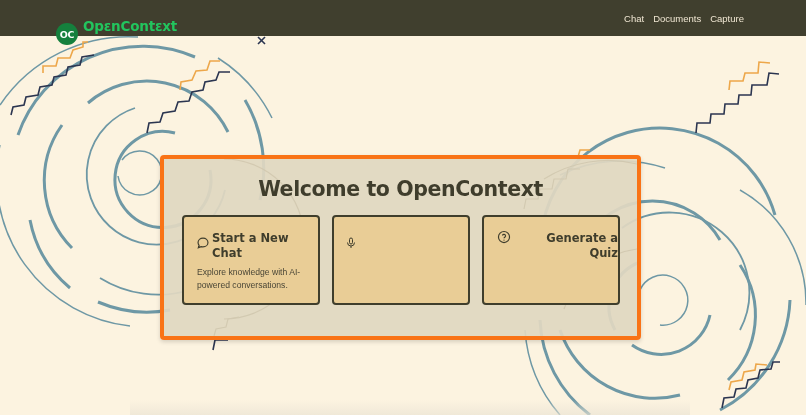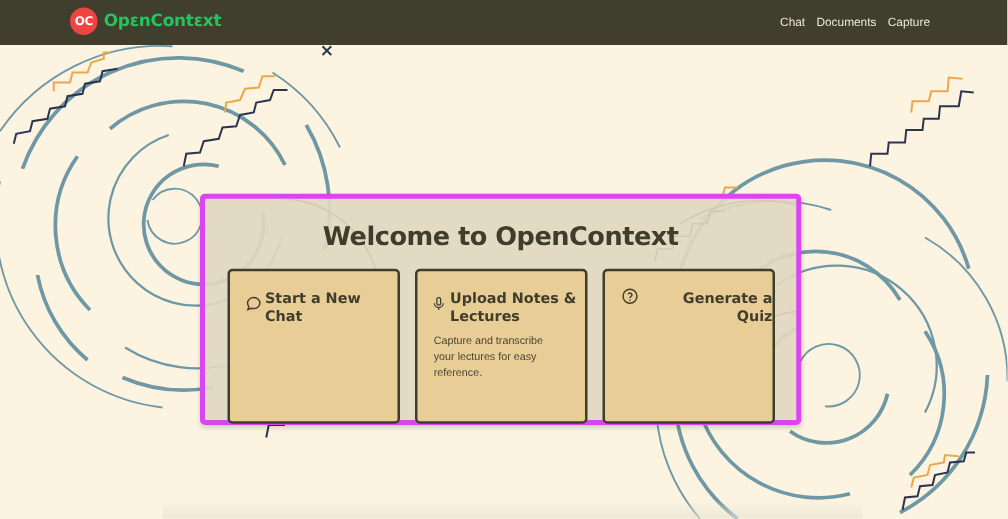--- a/index.html
+++ b/index.html
@@ -16,58 +16,59 @@
     display: flex; align-items: center;
     z-index: 5;
   }
   .brand {
     position: absolute; left: 56px; top: 6px;
     display: flex; align-items: center; gap: 5px;
     text-decoration: none;
   }
   .brand-logo {
     width: 22px; height: 22px; border-radius: 50%;
-    background: #ef4444;
+    background: #15803d;
     color: #fff;
     font-family: "DejaVu Sans", sans-serif;
     font-weight: bold; font-size: 9.5px;
     display: flex; align-items: center; justify-content: center;
     letter-spacing: -0.3px;
+    margin-top: 17px;
   }
   .brand-name {
     color: #22c55e; font-weight: bold; font-size: 13.5px;
     font-family: "DejaVu Sans", sans-serif;
     letter-spacing: -0.2px;
   }
   .nav-links {
     position: absolute; right: 62px; top: 0; height: 36px;
     display: flex; align-items: center; gap: 9px;
   }
   .nav-link {
     color: #efe6d2; font-size: 9.5px; text-decoration: none;
     font-family: "Liberation Sans", sans-serif;
   }
   .bg-svg { position: absolute; left: 0; top: 0; z-index: 1; }
   .panel {
     position: absolute; left: 160px; top: 155px; width: 481px; height: 185px;
     background: rgba(224, 215, 193, 0.93);
-    border: 4px solid #d946ef;
+    border: 4px solid #f97316;
     border-radius: 4px;
     z-index: 3;
     box-shadow: 0 2px 4px rgba(0,0,0,0.15);
   }
   .panel-title {
     position: absolute; left: 0; right: 0; top: 18px;
     text-align: center; font-weight: bold; font-size: 20.5px;
     color: #3f3d2c;
     font-family: "DejaVu Sans", sans-serif;
     letter-spacing: -0.4px;
   }
   .card {
-    position: absolute; top: 56px; width: 138px; height: 124px;
+    position: absolute; top: 56px; width: 138px; height: 90px;
     background: #e9cd96;
     border: 2.5px solid #3f3e2c;
     border-radius: 4px;
     cursor: pointer;
   }
   .card-icon { position: absolute; width: 14px; height: 14px; }
   .card-title {
     position: absolute; font-weight: bold; font-size: 11.5px; line-height: 15px;
     color: #3f3d2c;
     font-family: "DejaVu Sans", sans-serif;
@@ -164,36 +165,31 @@
   <h1 class="panel-title">Welcome to OpenContext</h1>
 
   <div class="card" style="left:18px;">
     <svg class="card-icon" style="left:12px;top:19px;" viewBox="0 0 24 24">
       <path d="M12 3.5c4.7 0 8.5 3.4 8.5 7.6s-3.8 7.6-8.5 7.6c-1.1 0-2.2-.2-3.2-.5L4 20l1.3-4c-1.1-1.3-1.8-3-1.8-4.9 0-4.2 3.8-7.6 8.5-7.6z" fill="none" stroke="#3f3d2c" stroke-width="2"></path>
     </svg>
     <div class="card-title" style="left:28px;top:14px;">
       <div>Start a New</div>
       <div>Chat</div>
     </div>
+    <div class="card-desc" style="top:49px;">
+      <div>Explore knowledge with AI-</div>
+      <div>powered conversations.</div>
+    </div>
   </div>
 
   <div class="card" style="left:168px;">
     <svg class="card-icon" style="left:11px;top:20px;width:12px;height:12px;" viewBox="0 0 24 24">
       <rect x="9" y="2" width="6" height="12" rx="3" fill="none" stroke="#3f3d2c" stroke-width="2"></rect>
       <path d="M5 11a7 7 0 0 0 14 0M12 18v4" fill="none" stroke="#3f3d2c" stroke-width="2"></path>
     </svg>
-    <div class="card-title" style="left:26px;top:14px;">
-      <div>Upload Notes &amp;</div>
-      <div>Lectures</div>
-    </div>
-    <div class="card-desc" style="top:49px;">
-      <div>Capture and transcribe</div>
-      <div>your lectures for easy</div>
-      <div>reference.</div>
-    </div>
   </div>
 
   <div class="card" style="left:318px;">
     <svg class="card-icon" style="left:13px;top:13px;" viewBox="0 0 24 24">
       <circle cx="12" cy="12" r="9.5" fill="none" stroke="#3f3d2c" stroke-width="2"></circle>
       <path d="M9.3 9.3a2.8 2.8 0 0 1 5.4 1c0 1.9-2.7 2.3-2.7 4" fill="none" stroke="#3f3d2c" stroke-width="2"></path>
       <circle cx="12" cy="17.3" r="1.1" fill="#3f3d2c"></circle>
     </svg>
     <div class="card-title" style="left:31px;top:14px;text-align:right;">Generate a Quiz</div>
   </div>

